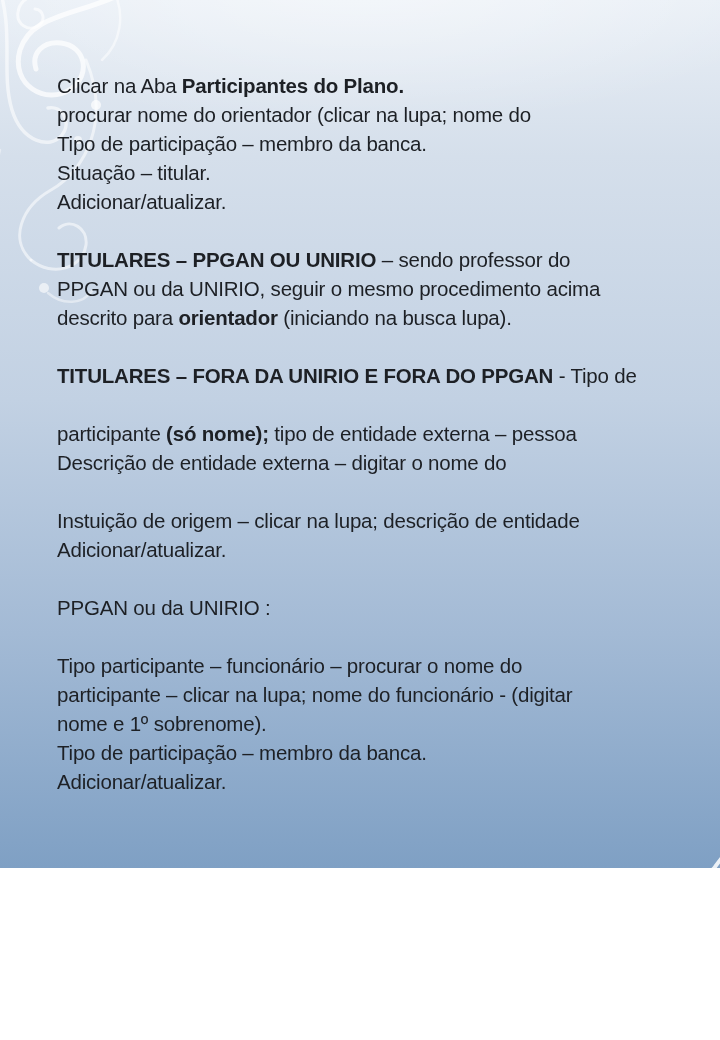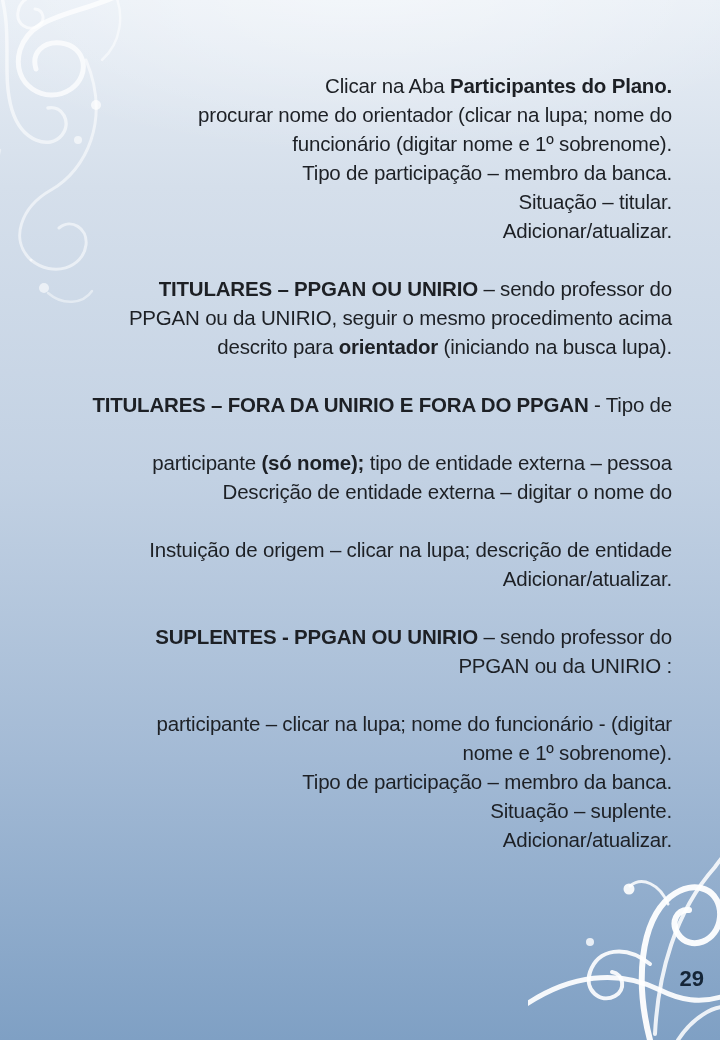--- a/index.html
+++ b/index.html
@@ -13,26 +13,25 @@
   }
   *{margin:0;padding:0;box-sizing:border-box;}
   html,body{width:720px;height:1040px;overflow:hidden;}
   body{
     font-family:"Liberation Sans", sans-serif;
     position:relative;
   }
   .slide{
     position:absolute;
     inset:0;
-    width:720px;height:1040px;
+    width:720px;height:868px;
     background:
       radial-gradient(90% 26% at 50% -4%, rgba(255,255,255,.55), rgba(255,255,255,0) 72%),
       linear-gradient(180deg, var(--bg-top) 0%, var(--bg-upper) 18%, var(--bg-mid) 46%, var(--bg-lower) 73%, var(--bg-bottom) 100%);
     overflow:hidden;
-    text-align:right;
   }
   .flourish{position:absolute;pointer-events:none;}
   .flourish.tl{left:-12px;top:-12px;}
   .flourish.br{left:528px;top:822px;}
   .text-block{
     position:absolute;
     left:57px;
     top:71px;
     width:615px;
     color:var(--text);
@@ -81,42 +80,40 @@
       <path d="M 140,82 C 132,62 114,54 102,64" stroke-width="3" opacity="0.85"></path>
       <circle cx="101" cy="67" r="5.5" fill="#ffffff" stroke="none" opacity="0.9"></circle>
       <circle cx="62" cy="120" r="4" fill="#ffffff" stroke="none" opacity="0.8"></circle>
       <path d="M 150,218 C 165,195 185,185 196,185" stroke-width="4" opacity="0.85"></path>
     </g>
   </svg>
 
   <div class="text-block">
       <div class="line"><span>Clicar na Aba </span><span class="bold">Participantes do Plano.</span></div>
       <div class="line"><span>procurar nome do orientador (clicar na lupa; nome do</span></div>
-      <div class="line"><span>funcionário (digitar nome e 1º sobrenome).</span></div>
       <div class="line"><span>Tipo de participação – membro da banca.</span></div>
       <div class="line"><span>Situação – titular.</span></div>
       <div class="line"><span>Adicionar/atualizar.</span></div>
       <div class="line">&nbsp;</div>
       <div class="line"><span class="bold">TITULARES – PPGAN OU UNIRIO</span><span> – sendo professor do</span></div>
       <div class="line"><span>PPGAN ou da UNIRIO, seguir o mesmo procedimento acima</span></div>
       <div class="line"><span>descrito para </span><span class="bold">orientador</span><span> (iniciando na busca lupa).</span></div>
       <div class="line">&nbsp;</div>
       <div class="line"><span class="bold">TITULARES – FORA DA UNIRIO E FORA DO PPGAN</span><span> - Tipo de</span></div>
       <div class="line">&nbsp;</div>
       <div class="line"><span>participante </span><span class="bold">(só nome);</span><span> tipo de entidade externa – pessoa</span></div>
       <div class="line"><span>Descrição de entidade externa – digitar o nome do</span></div>
       <div class="line">&nbsp;</div>
       <div class="line"><span>Instuição de origem – clicar na lupa; descrição de entidade</span></div>
       <div class="line"><span>Adicionar/atualizar.</span></div>
       <div class="line">&nbsp;</div>
-      <div class="line"><span class="bold">SUPLENTES - PPGAN OU UNIRIO</span><span> – sendo professor do</span></div>
       <div class="line"><span>PPGAN ou da UNIRIO :</span></div>
       <div class="line">&nbsp;</div>
+      <div class="line"><span>Tipo participante – funcionário – procurar o nome do</span></div>
       <div class="line"><span>participante – clicar na lupa; nome do funcionário - (digitar</span></div>
       <div class="line"><span>nome e 1º sobrenome).</span></div>
       <div class="line"><span>Tipo de participação – membro da banca.</span></div>
-      <div class="line"><span>Situação – suplente.</span></div>
       <div class="line"><span>Adicionar/atualizar.</span></div>
     </div>
 
   <div class="page-number">29</div>
 
 </div>
 
 </body></html>

